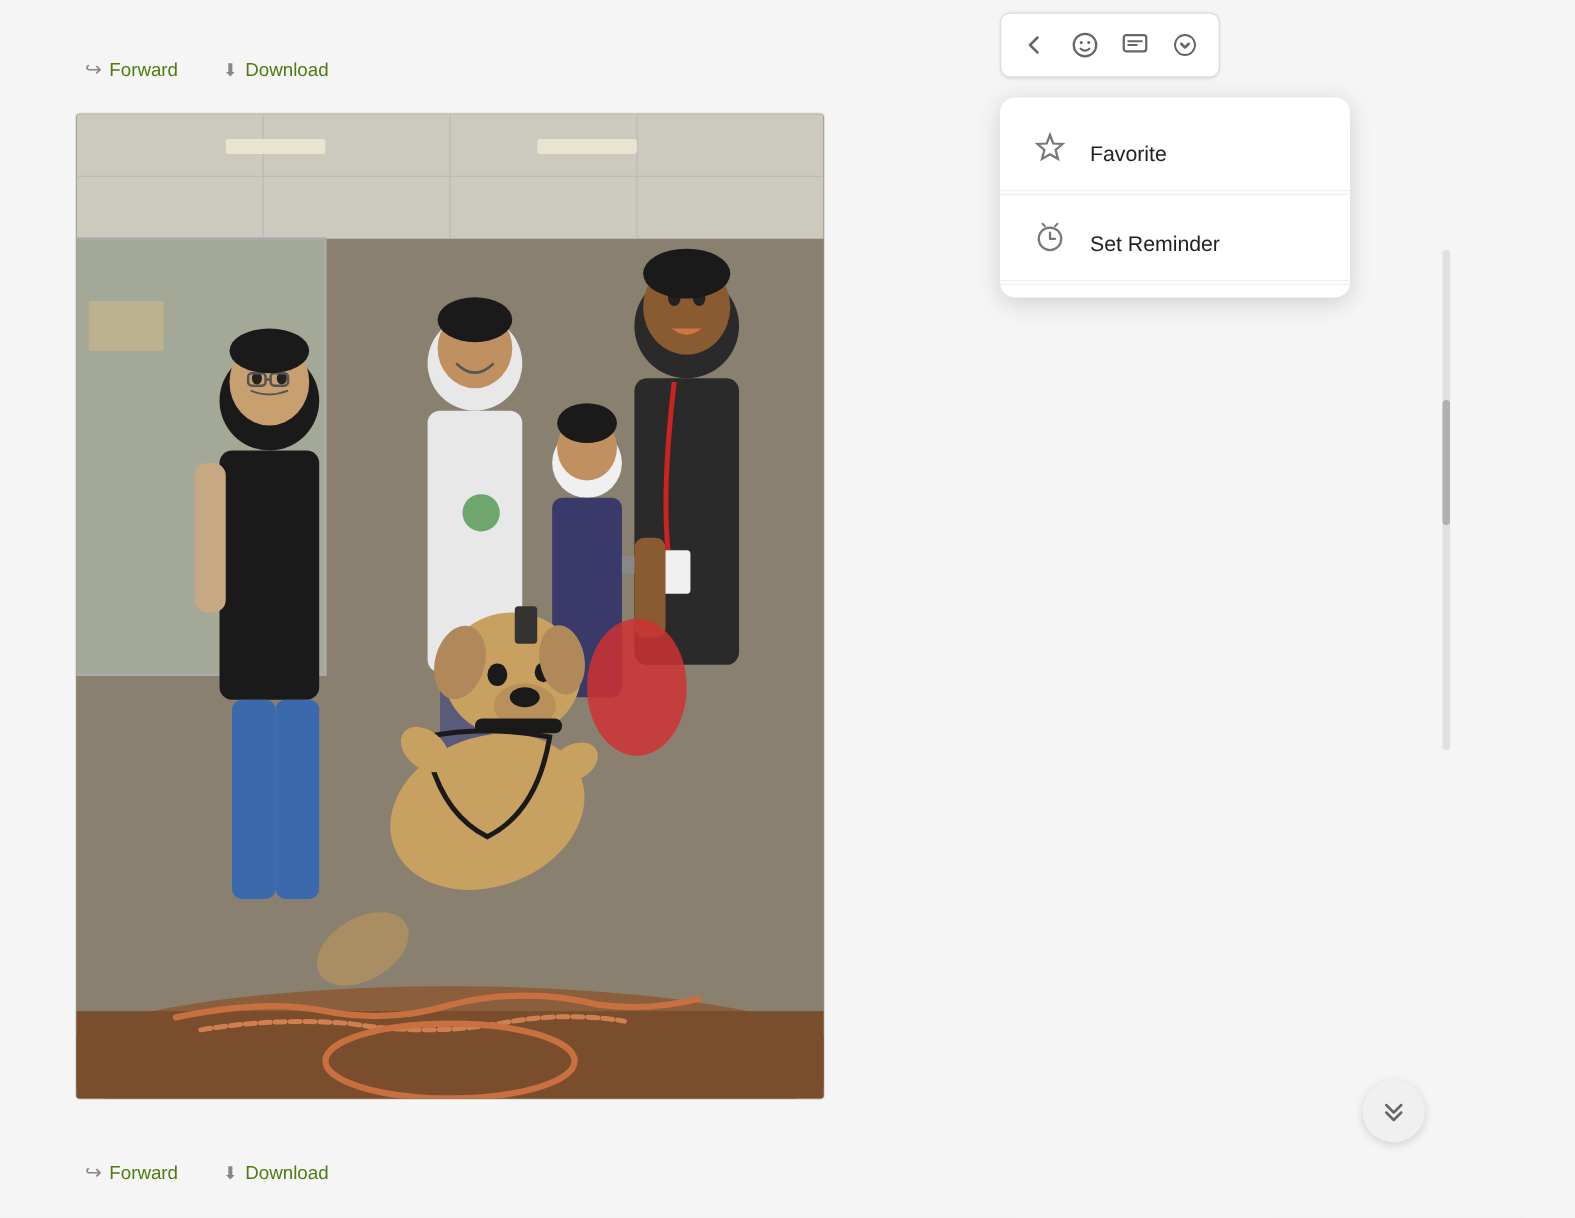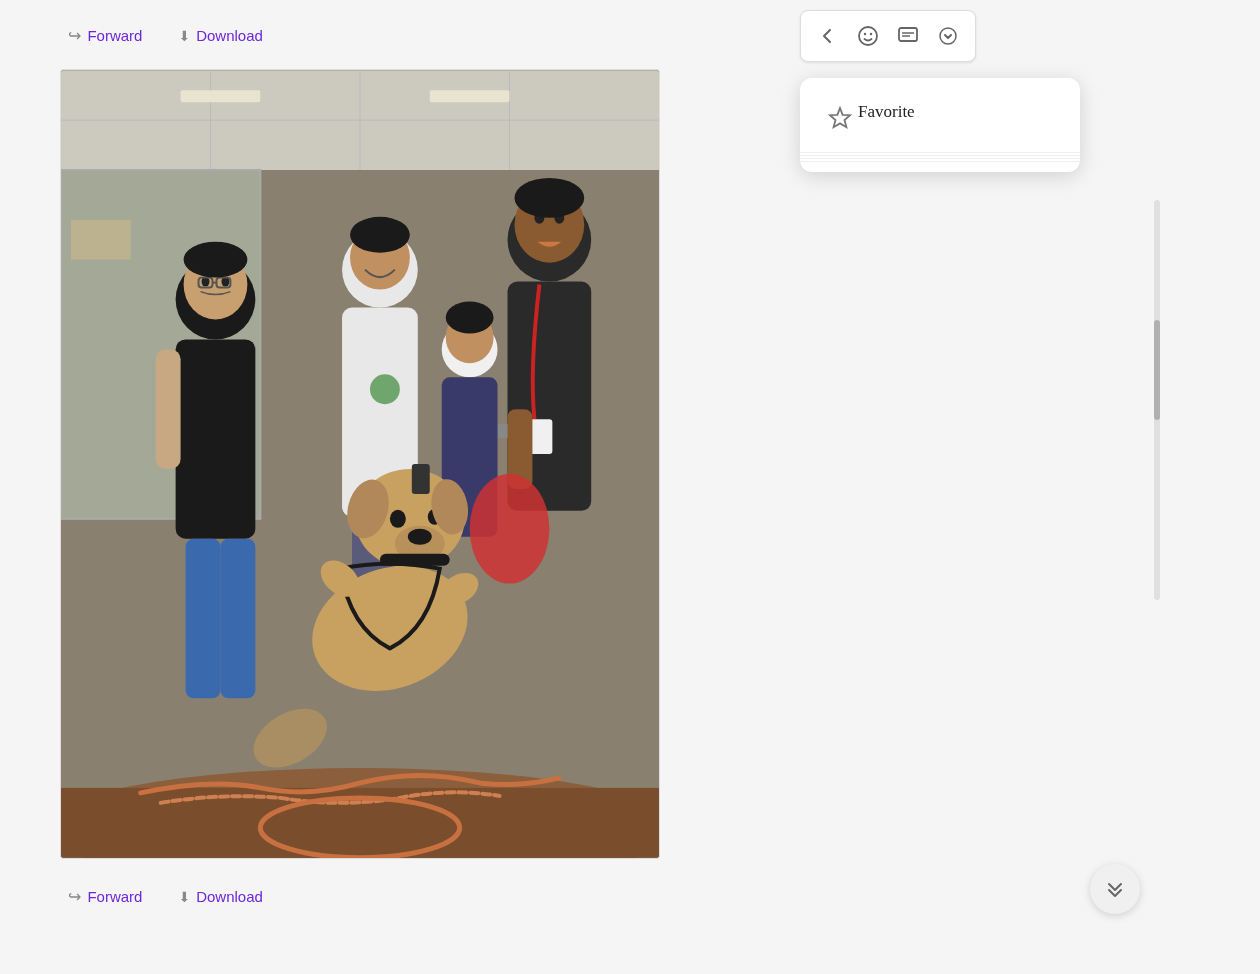--- a/index.html
+++ b/index.html
@@ -38,22 +38,23 @@
     }
 
     .action-btn {
       display: flex;
       align-items: center;
       gap: 6px;
       background: none;
       border: none;
       cursor: pointer;
       font-size: 15px;
-      color: #6d28d9;
+      color: #4d7c0f;
       padding: 4px 8px;
+      margin-top: 20px;
     }
 
     .image-container {
       border: 1px solid #ddd;
       border-radius: 4px;
       overflow: hidden;
       width: 600px;
       height: 790px;
       background: #8B7355;
       position: relative;
@@ -110,29 +111,28 @@
       background: #fff;
       border-radius: 12px;
       box-shadow: 0 4px 20px rgba(0,0,0,0.15);
       width: 280px;
       padding: 8px 0;
       position: relative;
     }
 
     .menu-item {
       display: flex;
-      align-items: flex-start;
-      gap: 2px;
+      align-items: flex-end;
+      gap: 16px;
       padding: 16px 24px;
       cursor: pointer;
       border: none;
       background: none;
       width: 100%;
       text-align: left;
-      font-family: Liberation Serif, serif;
     }
 
     .menu-icon {
       width: 32px;
       height: 32px;
       display: flex;
       align-items: center;
       justify-content: center;
       color: #777;
       font-size: 20px;
@@ -379,20 +379,32 @@
           </svg>
         </span>
         <span class="menu-label">Favorite</span>
       </button>
 
       <div class="menu-divider"></div>
 
 
       <div class="menu-divider"></div>
 
+      <button class="menu-item">
+        <span class="menu-icon">
+          <svg width="26" height="26" viewBox="0 0 26 26" fill="none">
+            <circle cx="13" cy="14" r="9" stroke="#777" stroke-width="1.8" fill="none"></circle>
+            <line x1="13" y1="9" x2="13" y2="14" stroke="#777" stroke-width="1.8" stroke-linecap="round"></line>
+            <line x1="13" y1="14" x2="17" y2="14" stroke="#777" stroke-width="1.8" stroke-linecap="round"></line>
+            <line x1="9" y1="4" x2="7" y2="2" stroke="#777" stroke-width="1.5" stroke-linecap="round"></line>
+            <line x1="17" y1="4" x2="19" y2="2" stroke="#777" stroke-width="1.5" stroke-linecap="round"></line>
+          </svg>
+        </span>
+        <span class="menu-label">Set Reminder</span>
+      </button>
 
       <div class="menu-divider"></div>
 
 
       <div class="menu-divider"></div>
 
 
     </div>
 
     <div class="scrollbar-track">

